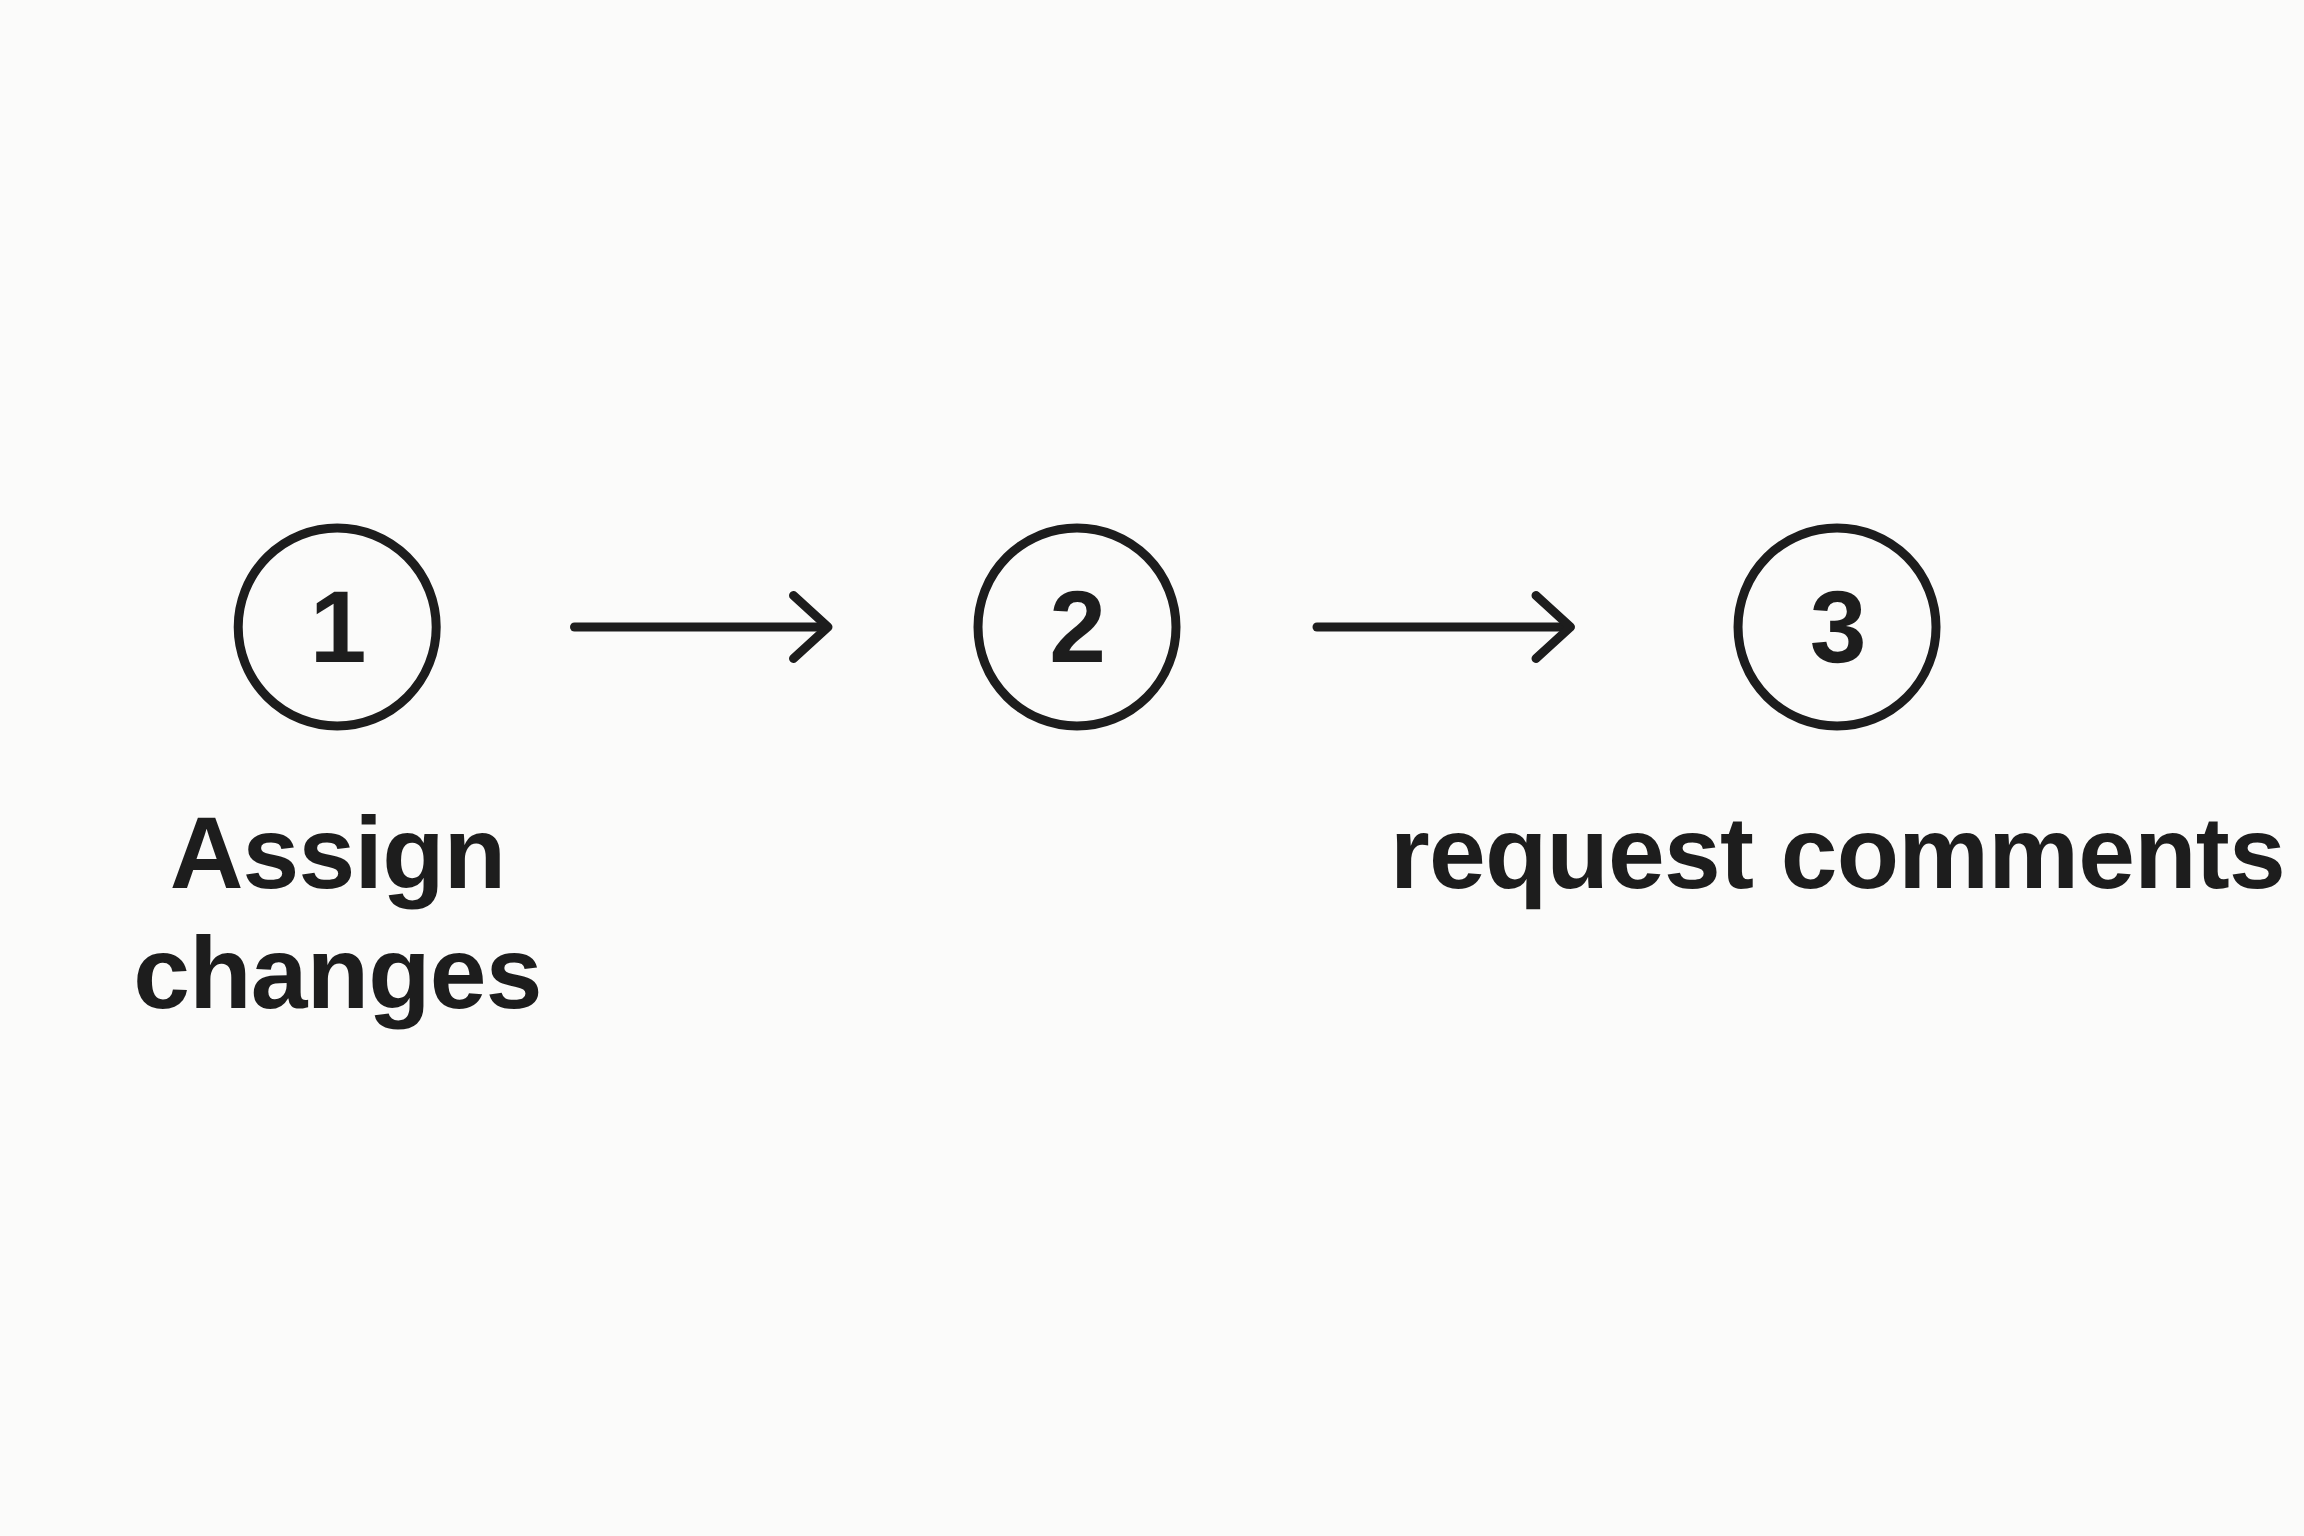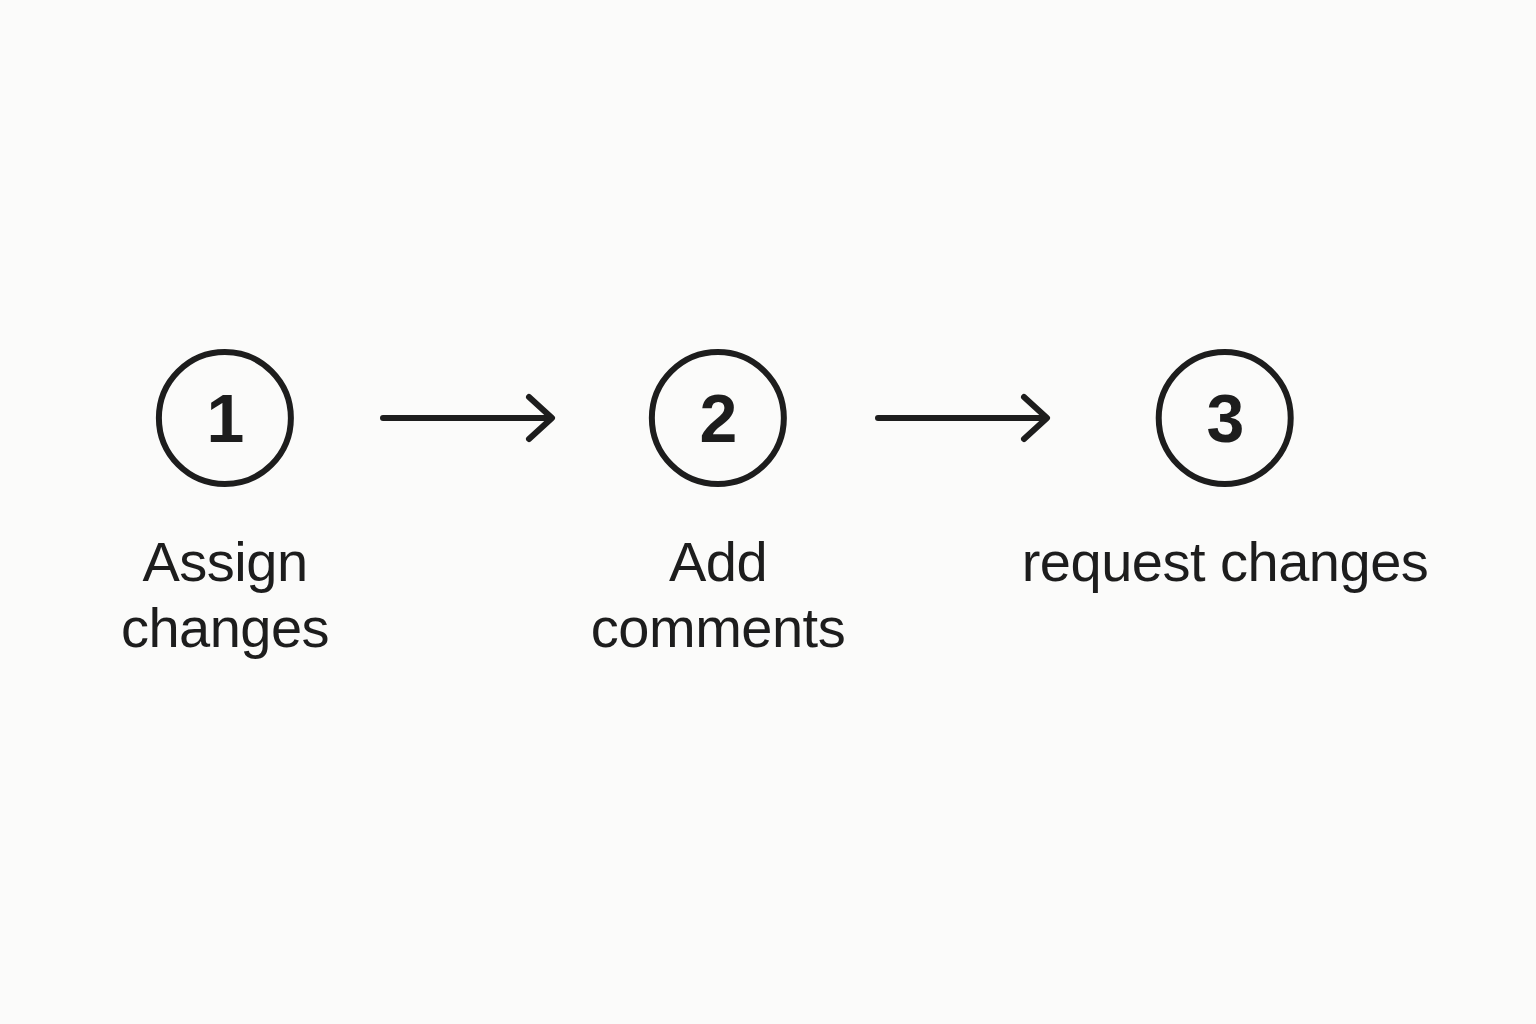--- a/index.html
+++ b/index.html
@@ -42,22 +42,22 @@
   .step-number {
     font-size: 68px;
     font-weight: 700;
     color: #1d1d1d;
     line-height: 1;
     letter-spacing: -1px;
   }
 
   .step-label {
     margin-top: 42px;
-    font-size: 56px;
-    font-weight: 400;
+    font-size: 68px;
+    font-weight: 700;
     color: #1d1d1d;
     line-height: 1.18;
     letter-spacing: -0.5px;
     white-space: nowrap;
     text-align: center;
   }
 
   
   .step-1 { left: 225px;  transform: translateX(-50%); }
   .step-2 { left: 718px;  transform: translateX(-50%); }
@@ -98,35 +98,31 @@
     <svg viewBox="0 0 180 60" xmlns="http://www.w3.org/2000/svg">
       <line x1="4" y1="30" x2="171" y2="30" stroke="#1d1d1d" stroke-width="6" stroke-linecap="round"></line>
       <polyline points="150,9 173,30 150,51" fill="none" stroke="#1d1d1d" stroke-width="6" stroke-linecap="round" stroke-linejoin="round"></polyline>
     </svg>
   </div>
 
   <div class="step step-2">
     <div class="step-circle">
       <span class="step-number">2</span>
     </div>
-    <div class="step-label">
-      <div>Add</div>
-      <div>comments</div>
-    </div>
   </div>
 
   <div class="arrow arrow-2">
     <svg viewBox="0 0 180 60" xmlns="http://www.w3.org/2000/svg">
       <line x1="4" y1="30" x2="171" y2="30" stroke="#1d1d1d" stroke-width="6" stroke-linecap="round"></line>
       <polyline points="150,9 173,30 150,51" fill="none" stroke="#1d1d1d" stroke-width="6" stroke-linecap="round" stroke-linejoin="round"></polyline>
     </svg>
   </div>
 
   <div class="step step-3">
     <div class="step-circle">
       <span class="step-number">3</span>
     </div>
     <div class="step-label">
-      <div>request changes</div>
+      <div>request comments</div>
     </div>
   </div>
 
 </div>
 
 </body></html>

